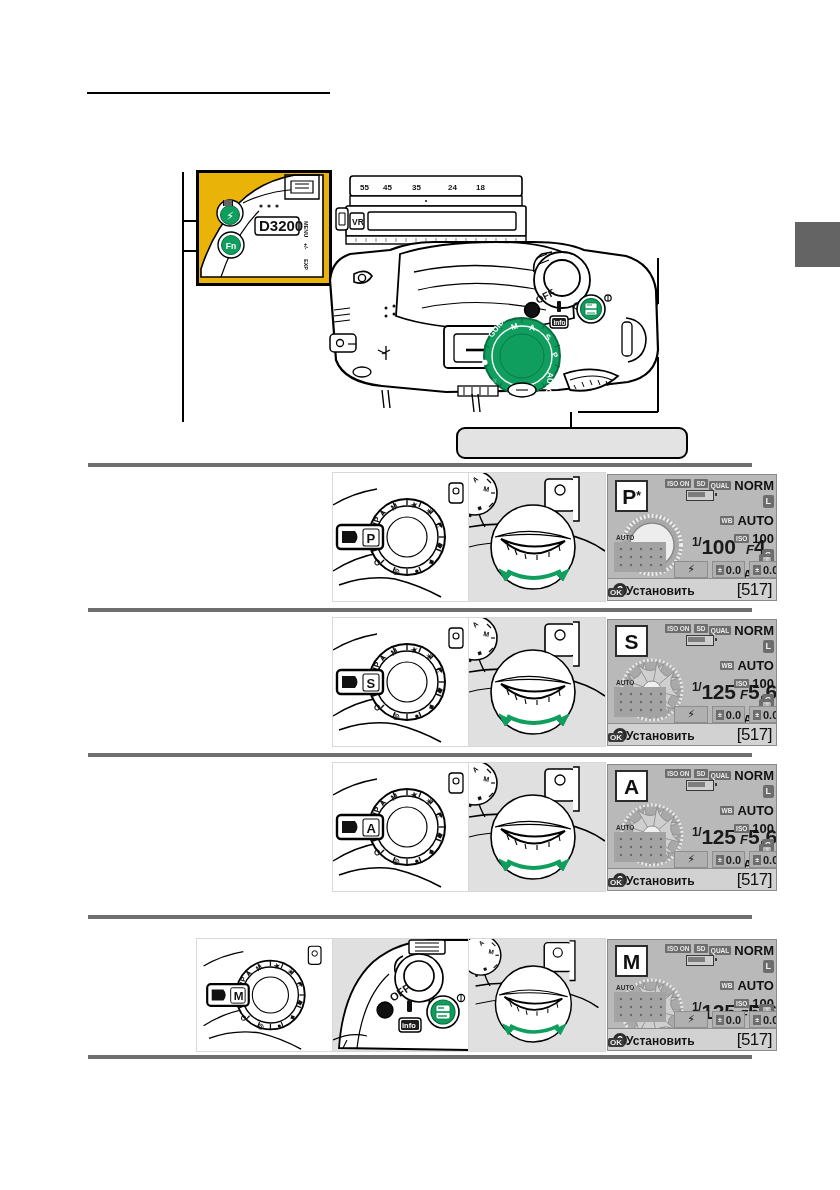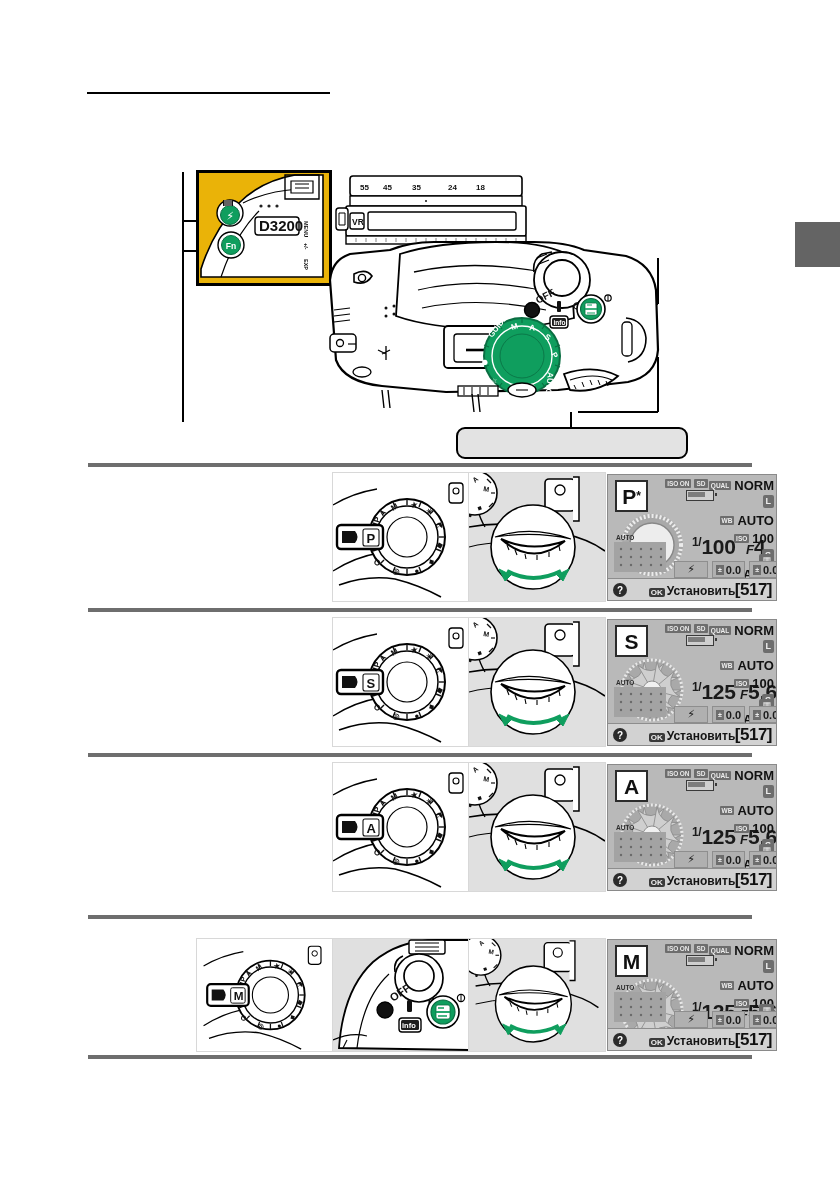--- a/index.html
+++ b/index.html
@@ -82,26 +82,26 @@
   .lcd .focuspad{position:absolute;left:6px;width:52px;height:30px;background:#a3a3a3;}
   .lcd .focuspad .dots{position:absolute;left:4px;top:4px;width:44px;height:22px;}
   .lcd .autolabel{position:absolute;left:8px;font-size:6.5px;font-weight:bold;color:#2e2e2e;}
 
   .lcd .botbar{position:absolute;left:0;right:0;bottom:0;height:21px;
        background:#d2d2d2;border-top:1px solid #8d8d8d;
        display:flex;align-items:center;}
   .lcd .help{position:absolute;left:5px;bottom:3px;width:14px;height:14px;border-radius:50%;
        background:#2b2b2b;color:#fff;font-size:10px;font-weight:bold;
        display:flex;align-items:center;justify-content:center;}
-  .lcd .setlabel{position:absolute;left:0;right:0;bottom:2px;text-align:center;
+  .lcd .setlabel{position:absolute;left:0;right:0;bottom:2px;
        font-size:12px;font-weight:bold;color:#141414;}
   .lcd .setlabel .okico{background:#3a3a3a;color:#eee;font-size:8px;padding:0px 2px;
        border-radius:2px;margin-right:2px;}
   .lcd .frames{position:absolute;right:4px;bottom:0px;font-size:17px;
-       font-weight:bold;color:#111;letter-spacing:-0.5px;}
+       font-weight:normal;color:#111;letter-spacing:-0.5px;}
 
   .lcd .flashrow{position:absolute;height:15px;display:flex;align-items:center;}
   .lcd .frcell{background:#b0b0b0;border:1px solid #8e8e8e;height:15px;
        display:flex;align-items:center;gap:2px;padding:0 3px;
        font-size:11px;font-weight:bold;color:#1a1a1a;}
   .lcd .frcell .ic{background:#6d6d6d;color:#eee;font-size:7px;padding:0 2px;line-height:10px;}
 
   .lcd .meter{position:absolute;font-size:10px;font-weight:bold;color:#1a1a1a;
        letter-spacing:1px;white-space:nowrap;}
 </style>

